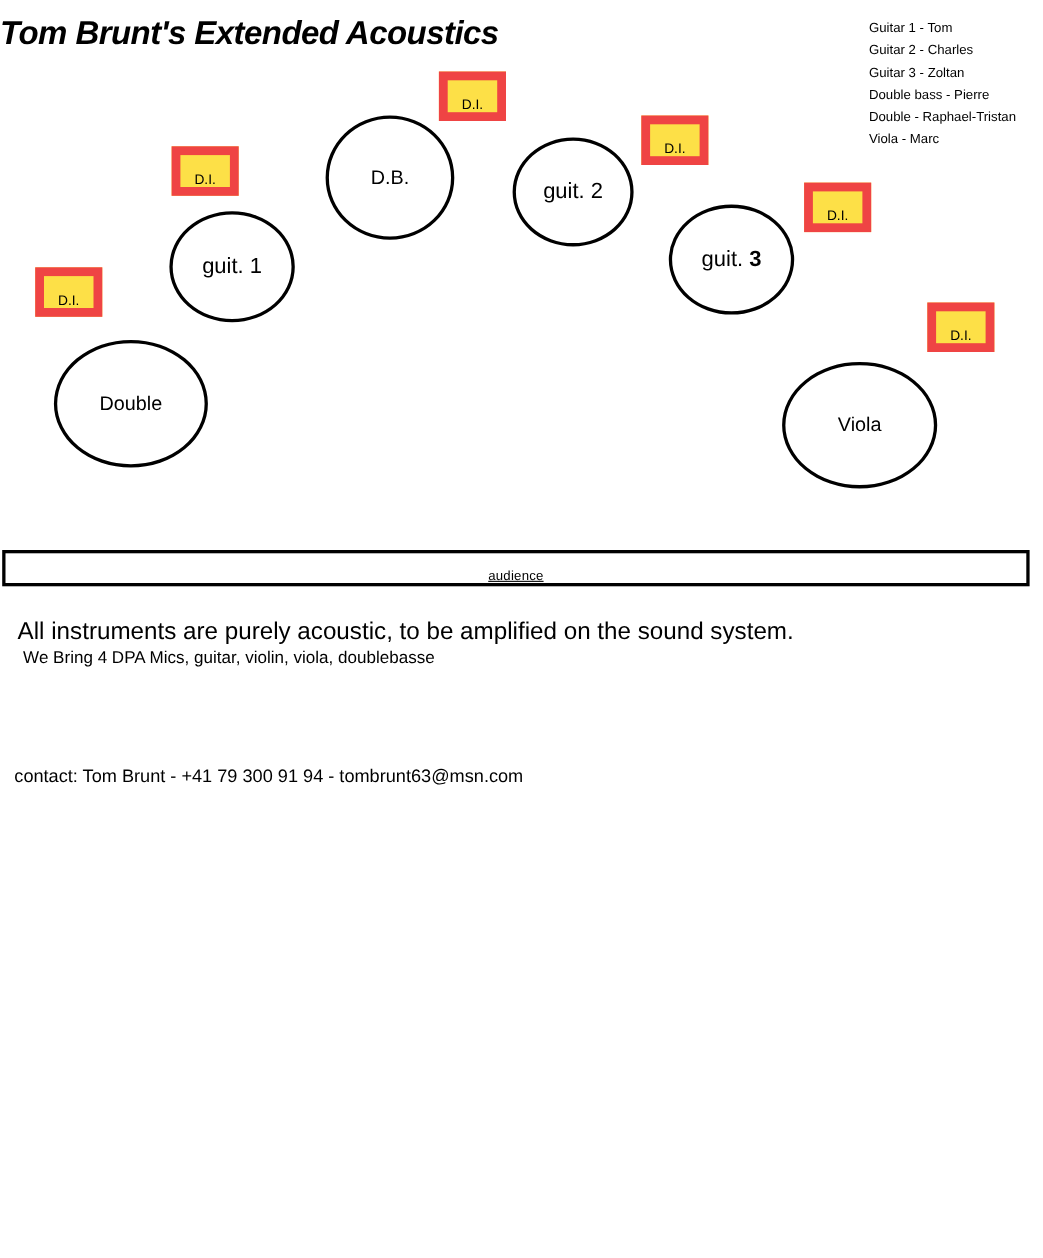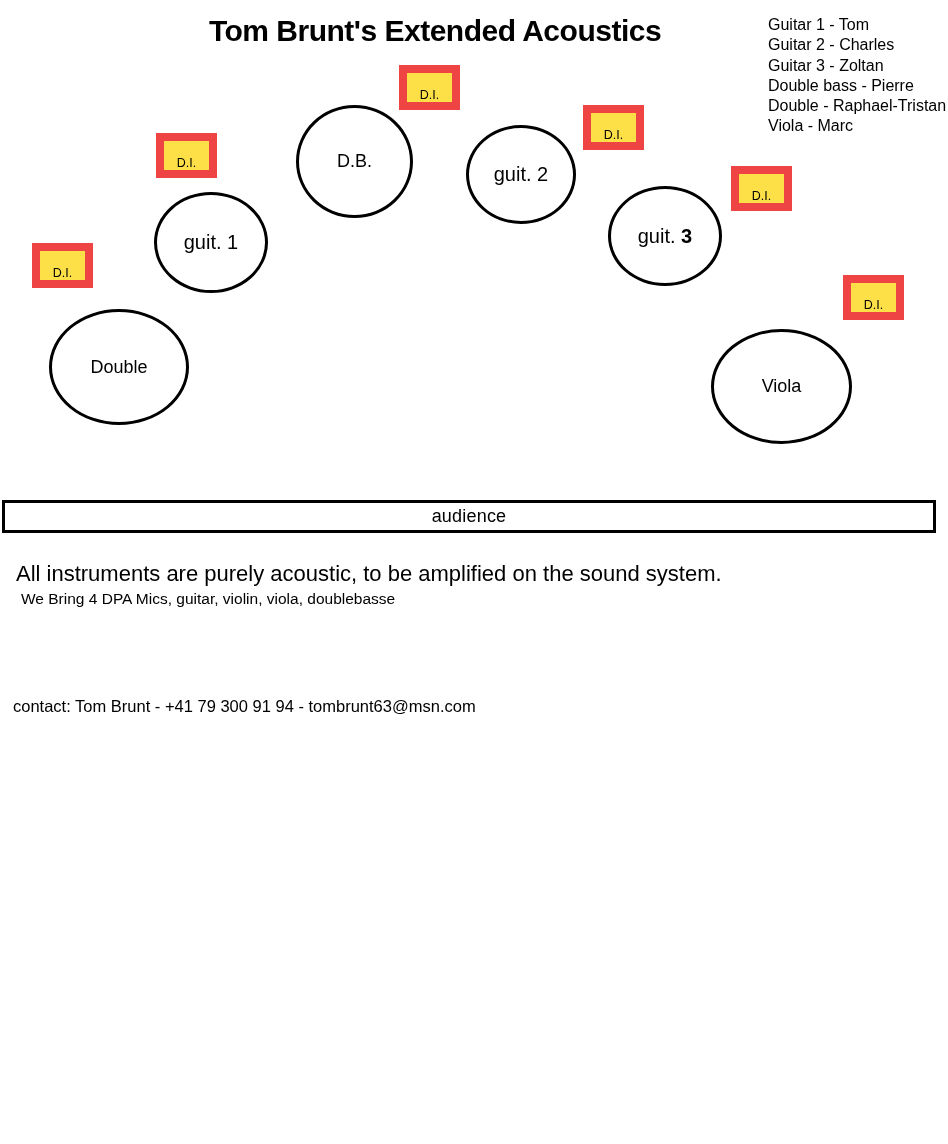--- a/index.html
+++ b/index.html
@@ -8,29 +8,30 @@
     width: 948px; height: 1144px;
     position: relative;
     font-family: "Liberation Sans", sans-serif;
     color: #000;
     overflow: hidden;
   }
   .abs { position: absolute; }
 
   .title {
     left: 0; top: 14px; width: 870px;
-    text-align: center;
+    text-align: left;
     font-size: 30px; font-weight: bold;
     letter-spacing: -0.5px;
     white-space: nowrap;
+    font-style: italic;
   }
 
   .legend {
-    left: 768px; top: 15px; width: 158px;
-    font-size: 16px; line-height: 20.3px;
+    left: 790px; top: 15px; width: 158px;
+    font-size: 12px; line-height: 20.3px;
     white-space: nowrap;
   }
 
   .circle {
     border: 3px solid #000;
     border-radius: 50%;
     background: #fff;
     display: flex; align-items: center; justify-content: center;
     font-size: 20px;
     white-space: nowrap;
@@ -42,23 +43,24 @@
     border: 8px solid #ef4444;
     background: #fde047;
     display: flex; align-items: flex-end; justify-content: center;
     font-size: 12.5px;
   }
 
   .audience-bar {
     left: 2px; top: 500px; width: 934px; height: 33px;
     border: 3px solid #000;
     background: #fff;
-    display: flex; align-items: center; justify-content: center;
-    font-size: 18px;
+    display: flex; align-items: flex-end; justify-content: center;
+    font-size: 12px;
     letter-spacing: 0.2px;
+    text-decoration: underline;
   }
 
   .note-1 { left: 16px; top: 561px; font-size: 22px; }
   .note-2 { left: 21px; top: 590px; font-size: 15.5px; text-align: right; }
   .contact-line { left: 13px; top: 697px; font-size: 16.5px; }
 </style>
 </head>
 <body>
 
 <div class="abs title">Tom Brunt's Extended Acoustics</div>

